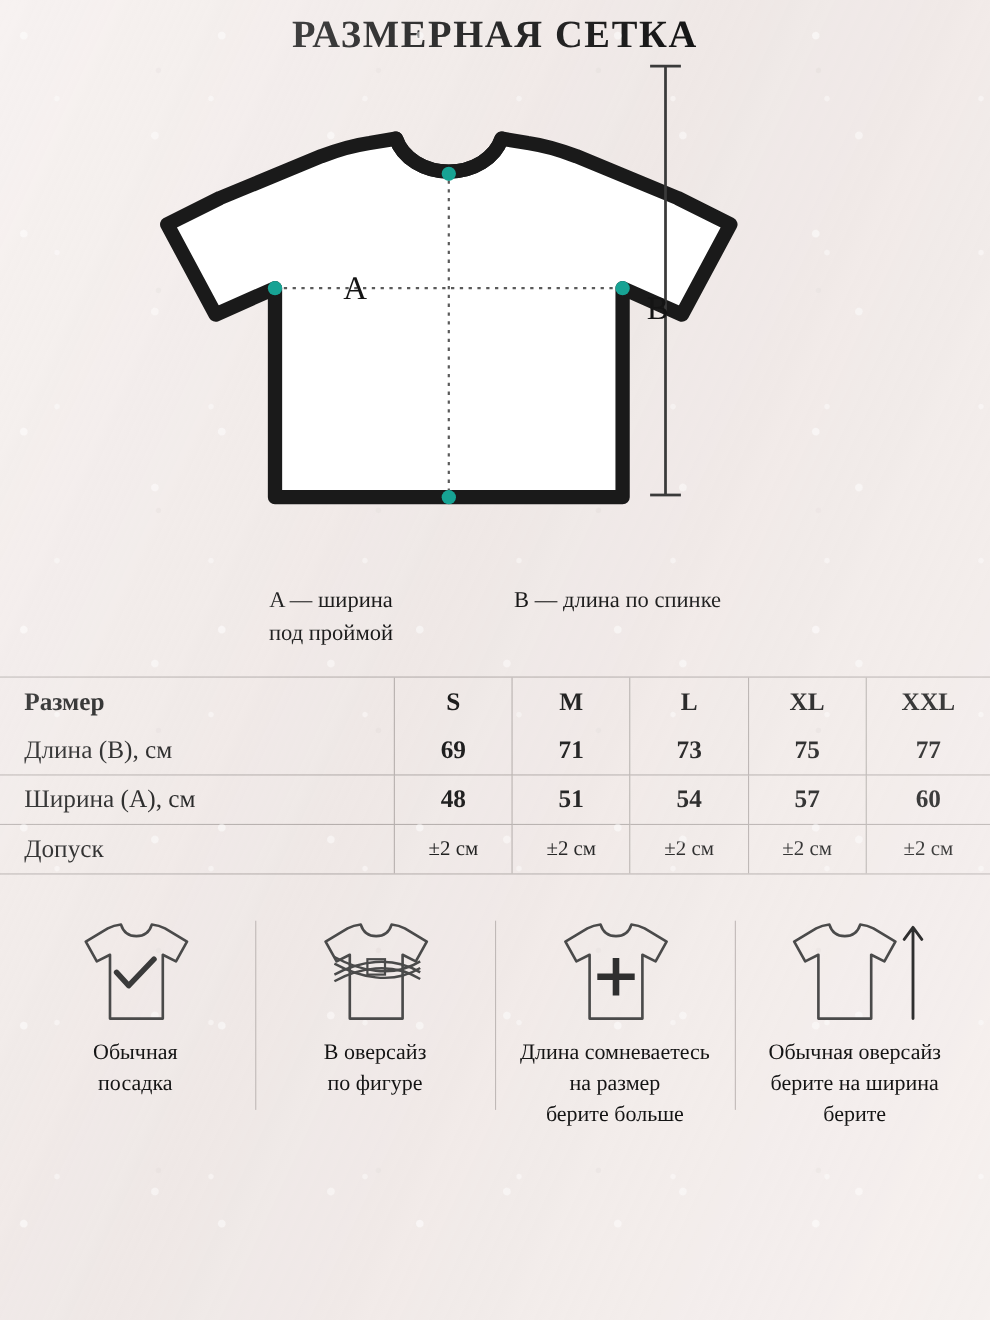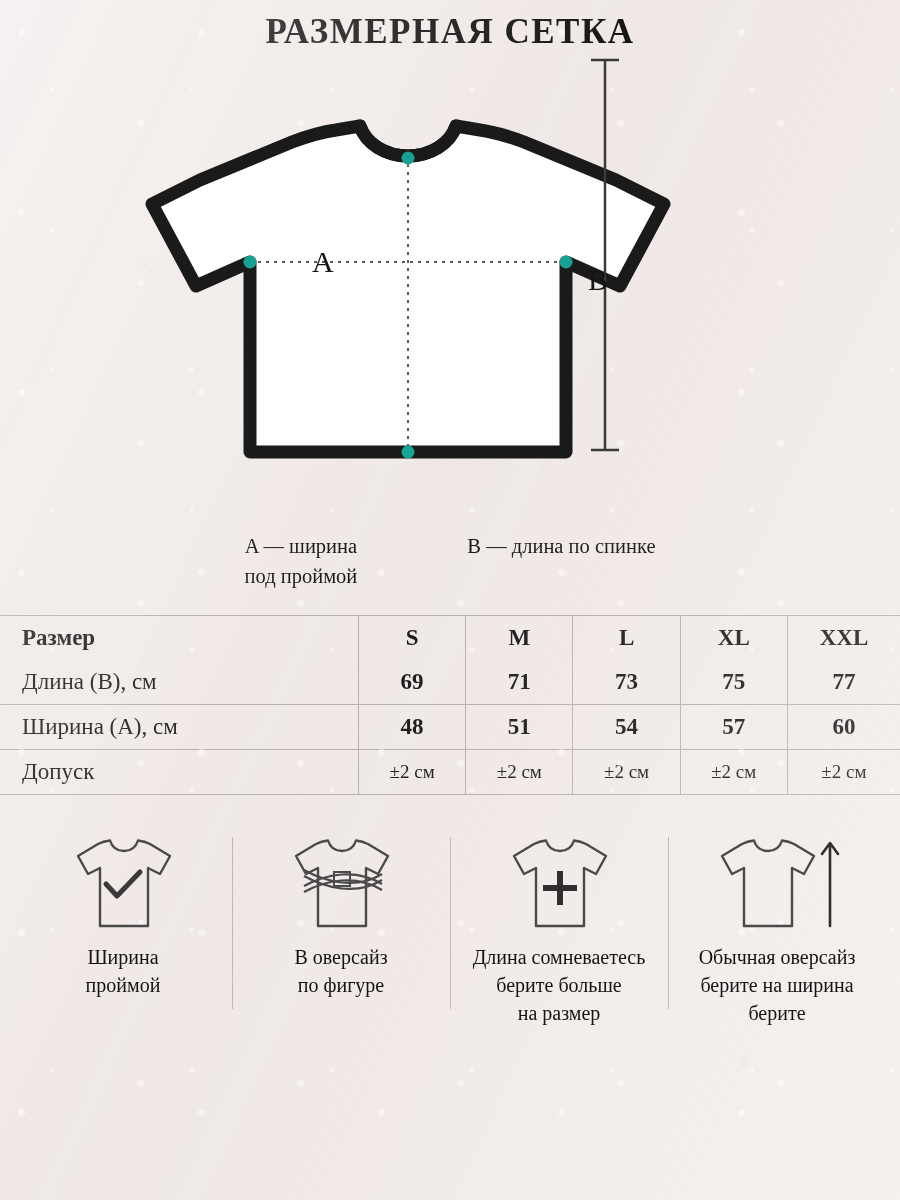--- a/index.html
+++ b/index.html
@@ -255,22 +255,22 @@
   <div class="tips">
 
     <div class="tip">
       <div class="tip-icon">
         <svg width="118" height="98" viewBox="0 0 118 98">
           <path d="M24 22 L44 10 C48 8 52 7 56 6.5 C58 13 63 17 70 17 C77 17 82 13 84 6.5 C88 7 92 8 96 10 L116 22 L106 40 L94 34 L94 92 L46 92 L46 34 L34 40 Z" transform="translate(-10,0)" fill="none" stroke="#4a4a4a" stroke-width="2.4" stroke-linejoin="round"></path>
           <path d="M42 50 L53 62 L76 38" fill="none" stroke="#3a3a3a" stroke-width="5" stroke-linecap="round" stroke-linejoin="round"></path>
         </svg>
       </div>
       <div class="tip-text">
-        <div>Ширина</div>
-        <div>проймой</div>
+        <div>Обычная</div>
+        <div>посадка</div>
       </div>
     </div>
 
     <div class="tip">
       <div class="tip-icon">
         <svg width="118" height="98" viewBox="0 0 118 98">
           <path d="M14 22 L34 10 C38 8 42 7 46 6.5 C48 13 53 17 60 17 C67 17 72 13 74 6.5 C78 7 82 8 86 10 L106 22 L96 40 L84 34 L84 92 L36 92 L36 34 L24 40 Z" fill="none" stroke="#4a4a4a" stroke-width="2.4" stroke-linejoin="round"></path>
           <path d="M22 36 C44 48 74 56 100 40" fill="none" stroke="#4a4a4a" stroke-width="2.2"></path>
           <path d="M22 52 C44 40 74 34 100 50" fill="none" stroke="#4a4a4a" stroke-width="2.2"></path>
           <path d="M22 42 C44 54 74 62 100 46" fill="none" stroke="#4a4a4a" stroke-width="2.2"></path>
@@ -286,22 +286,22 @@
 
     <div class="tip">
       <div class="tip-icon">
         <svg width="118" height="98" viewBox="0 0 118 98">
           <path d="M14 22 L34 10 C38 8 42 7 46 6.5 C48 13 53 17 60 17 C67 17 72 13 74 6.5 C78 7 82 8 86 10 L106 22 L96 40 L84 34 L84 92 L36 92 L36 34 L24 40 Z" fill="none" stroke="#4a4a4a" stroke-width="2.4" stroke-linejoin="round"></path>
           <path d="M60 40 L60 68 M46 54 L74 54" stroke="#2f2f2f" stroke-width="6" stroke-linecap="square"></path>
         </svg>
       </div>
       <div class="tip-text">
         <div>Длина сомневаетесь</div>
+        <div>на размер</div>
         <div>берите больше</div>
-        <div>на размер</div>
       </div>
     </div>
 
     <div class="tip">
       <div class="tip-icon">
         <svg width="130" height="98" viewBox="0 0 130 98">
           <path d="M10 22 L30 10 C34 8 38 7 42 6.5 C44 13 49 17 56 17 C63 17 68 13 70 6.5 C74 7 78 8 82 10 L102 22 L92 40 L80 34 L80 92 L32 92 L32 34 L20 40 Z" fill="none" stroke="#4a4a4a" stroke-width="2.4" stroke-linejoin="round"></path>
           <path d="M118 92 L118 10 M110 20 L118 9 L126 20" fill="none" stroke="#2f2f2f" stroke-width="2.6" stroke-linecap="round" stroke-linejoin="round"></path>
         </svg>
       </div>

